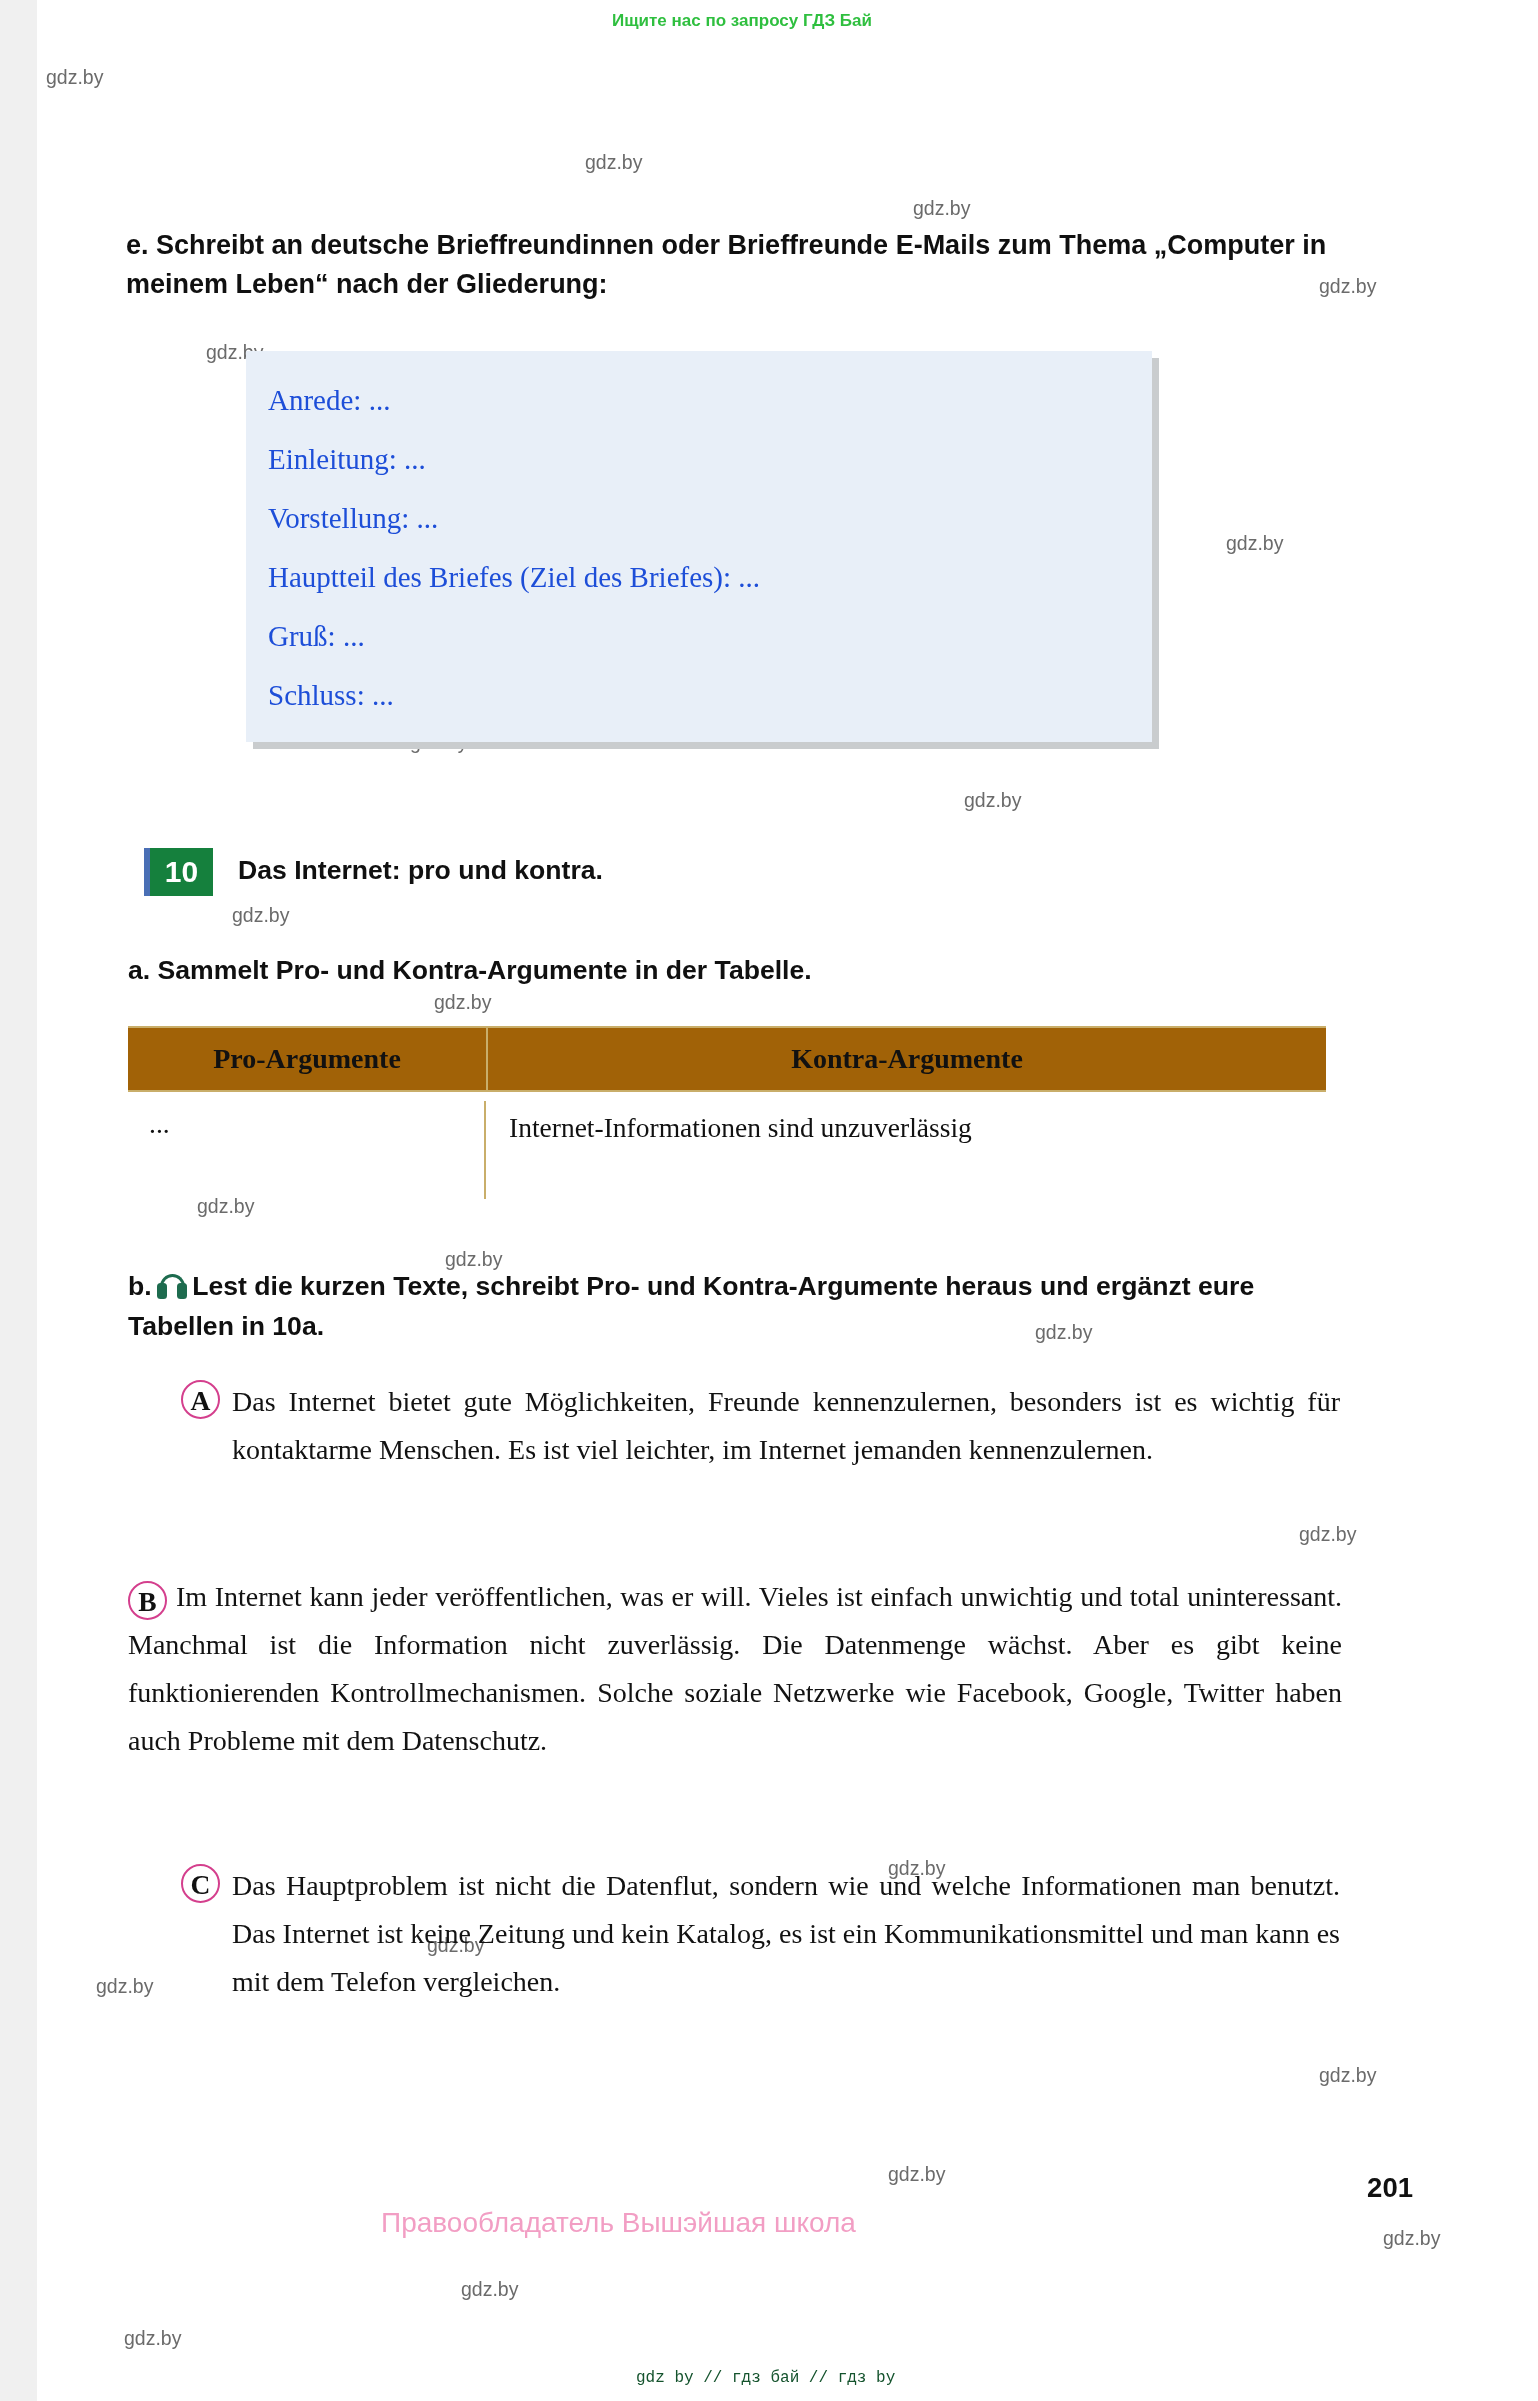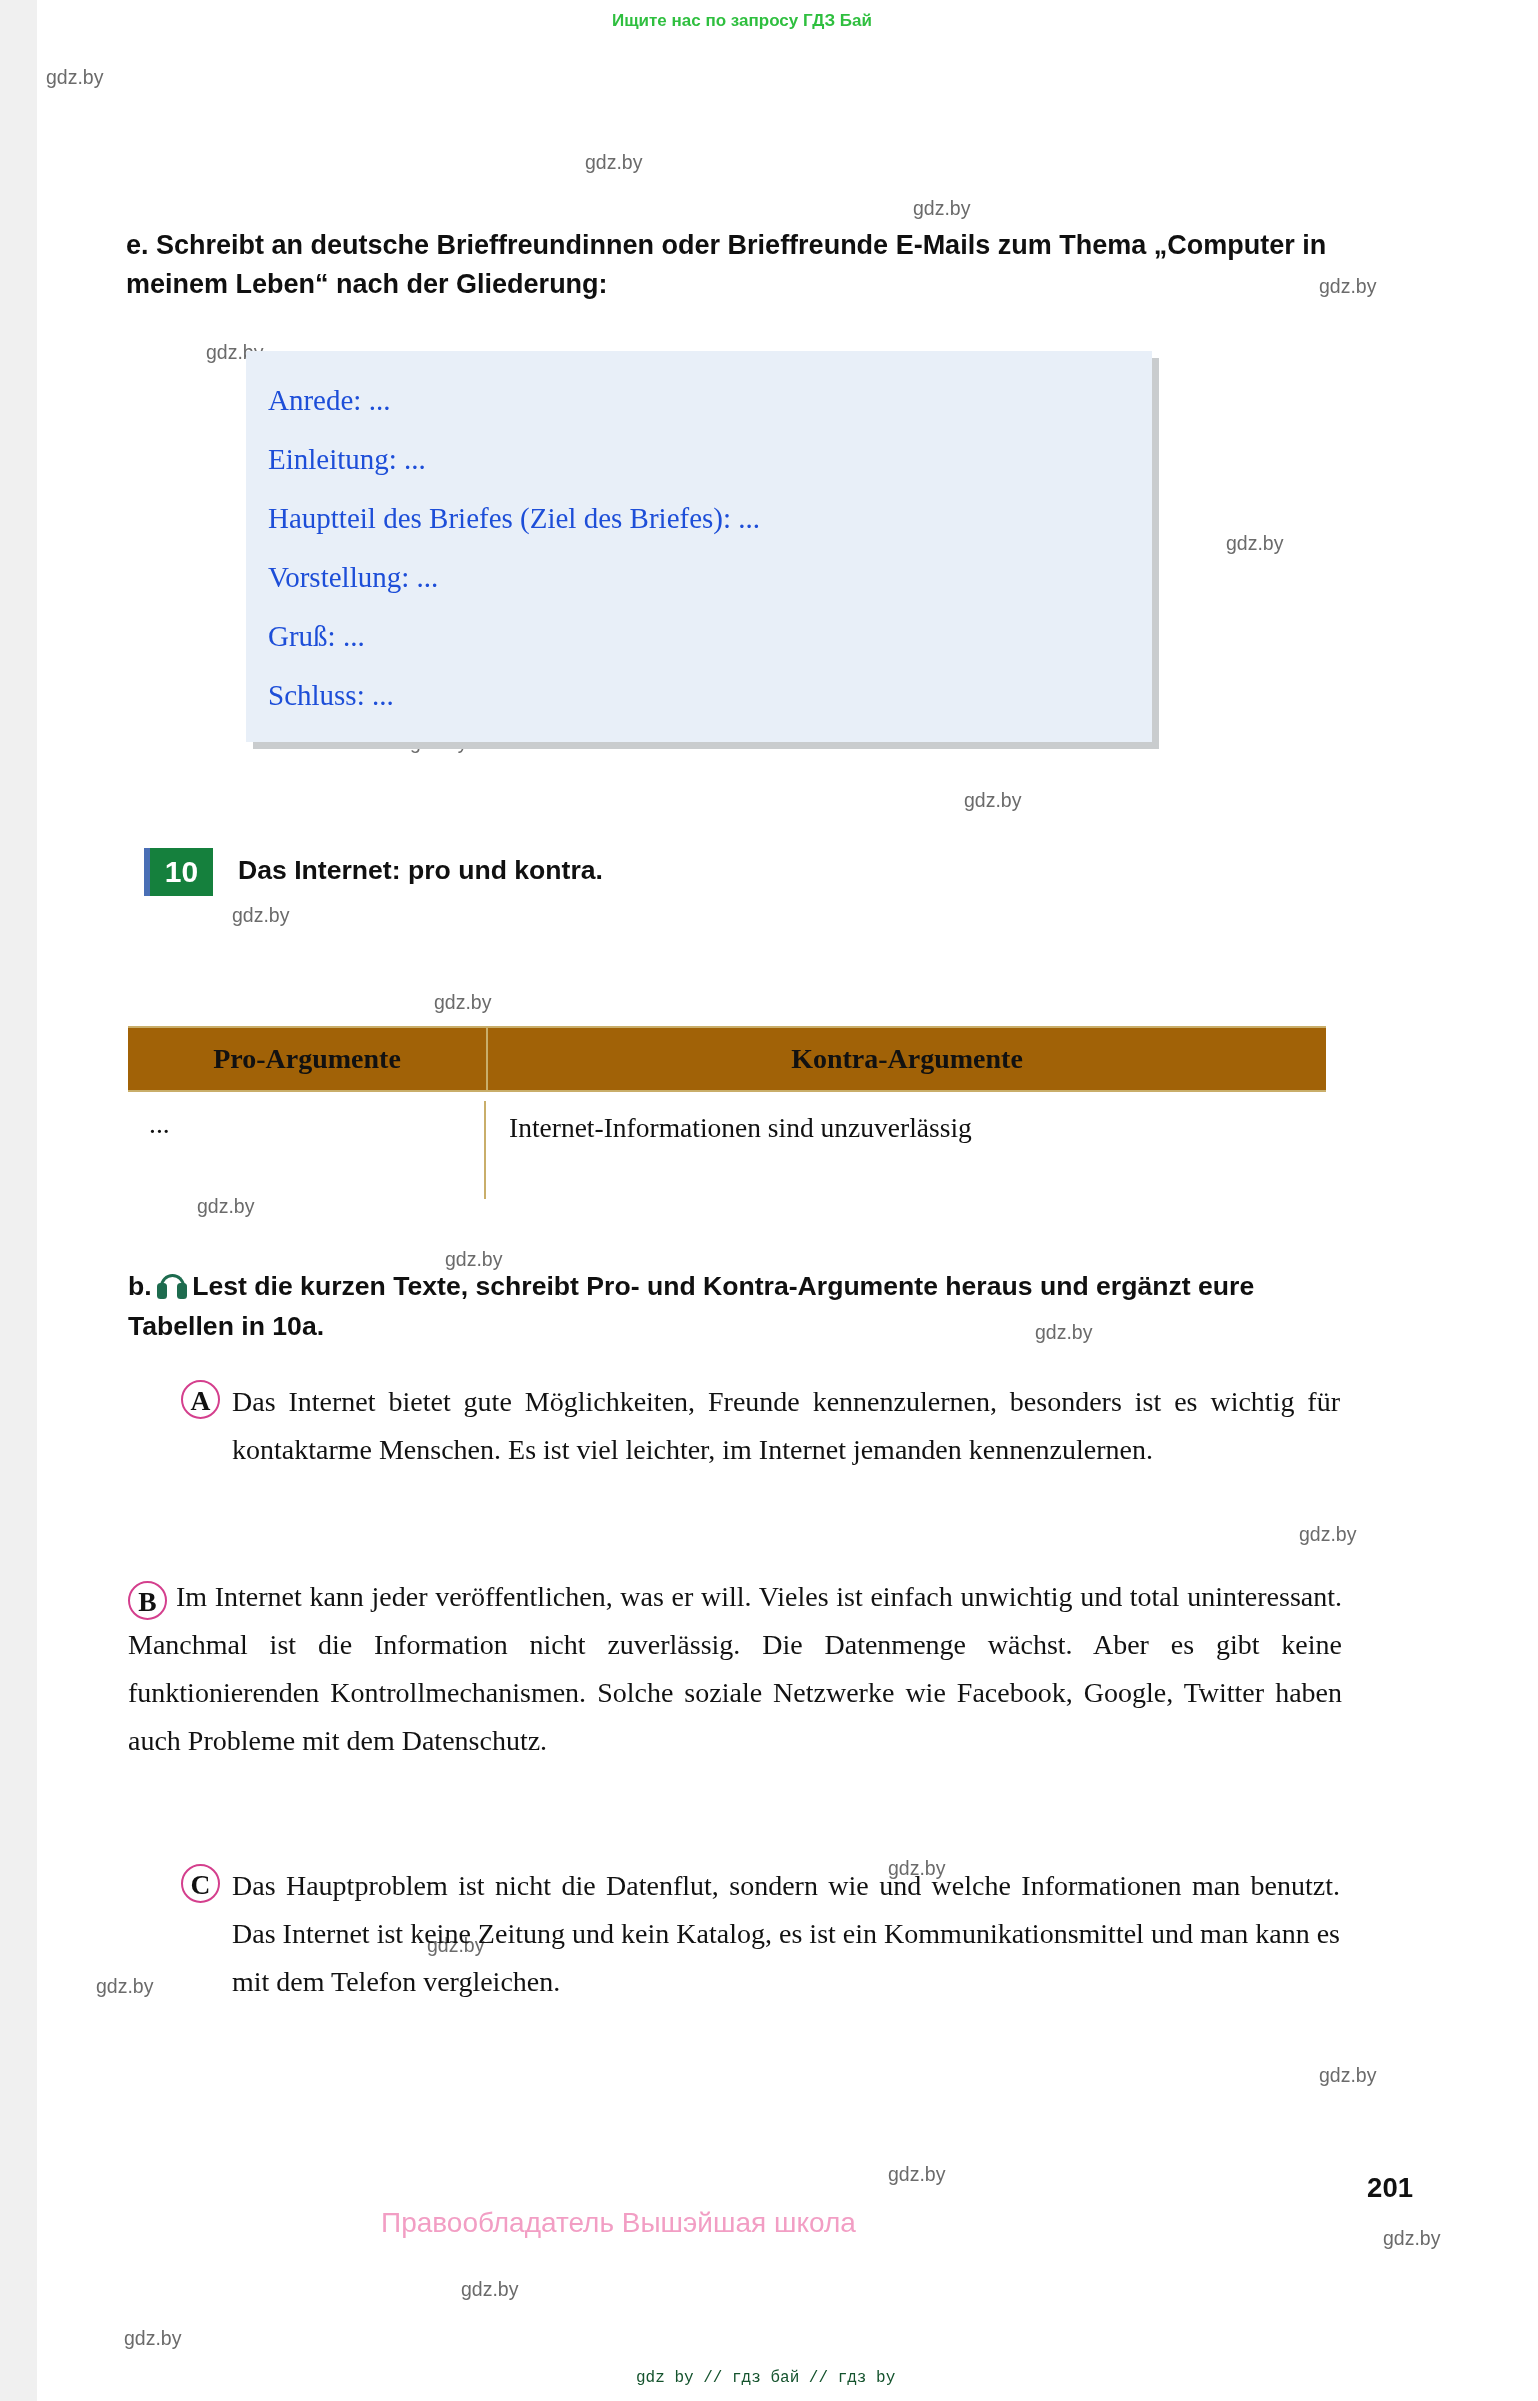--- a/index.html
+++ b/index.html
@@ -313,30 +313,31 @@
   <div class="wm" style="left:461px; top:2278px;">gdz.by</div>
   <div class="wm" style="left:124px; top:2327px;">gdz.by</div>
 
   <div class="task-e">e. Schreibt an deutsche Brieffreundinnen oder Brieffreunde E-Mails zum Thema „Computer in meinem Leben“ nach der Gliederung:</div>
 
   <div class="blue-box-shadow"></div>
   <div class="blue-box">
     <div class="blue-box-inner">
       <div>Anrede: ...</div>
       <div>Einleitung: ...</div>
+      <div>Vorstellung: ...</div>
       <div>Hauptteil des Briefes (Ziel des Briefes): ...</div>
-      <div>Vorstellung: ...</div>
       <div>Gruß: ...</div>
       <div>Schluss: ...</div>
     </div>
   </div>
 
   <div class="ex-num">10</div>
   <div class="ex-title">Das Internet: pro und kontra.</div>
 
+  <div class="task-a">a. Sammelt Pro- und Kontra-Argumente in der Tabelle.</div>
 
   <div class="tbl">
     <div class="tbl-head">
       <div class="c1">Pro-Argumente</div>
       <div class="c2">Kontra-Argumente</div>
     </div>
     <div class="tbl-body">
       <div class="c1">...</div>
       <div class="c2">Internet-Informationen sind unzuverlässig</div>
     </div>

